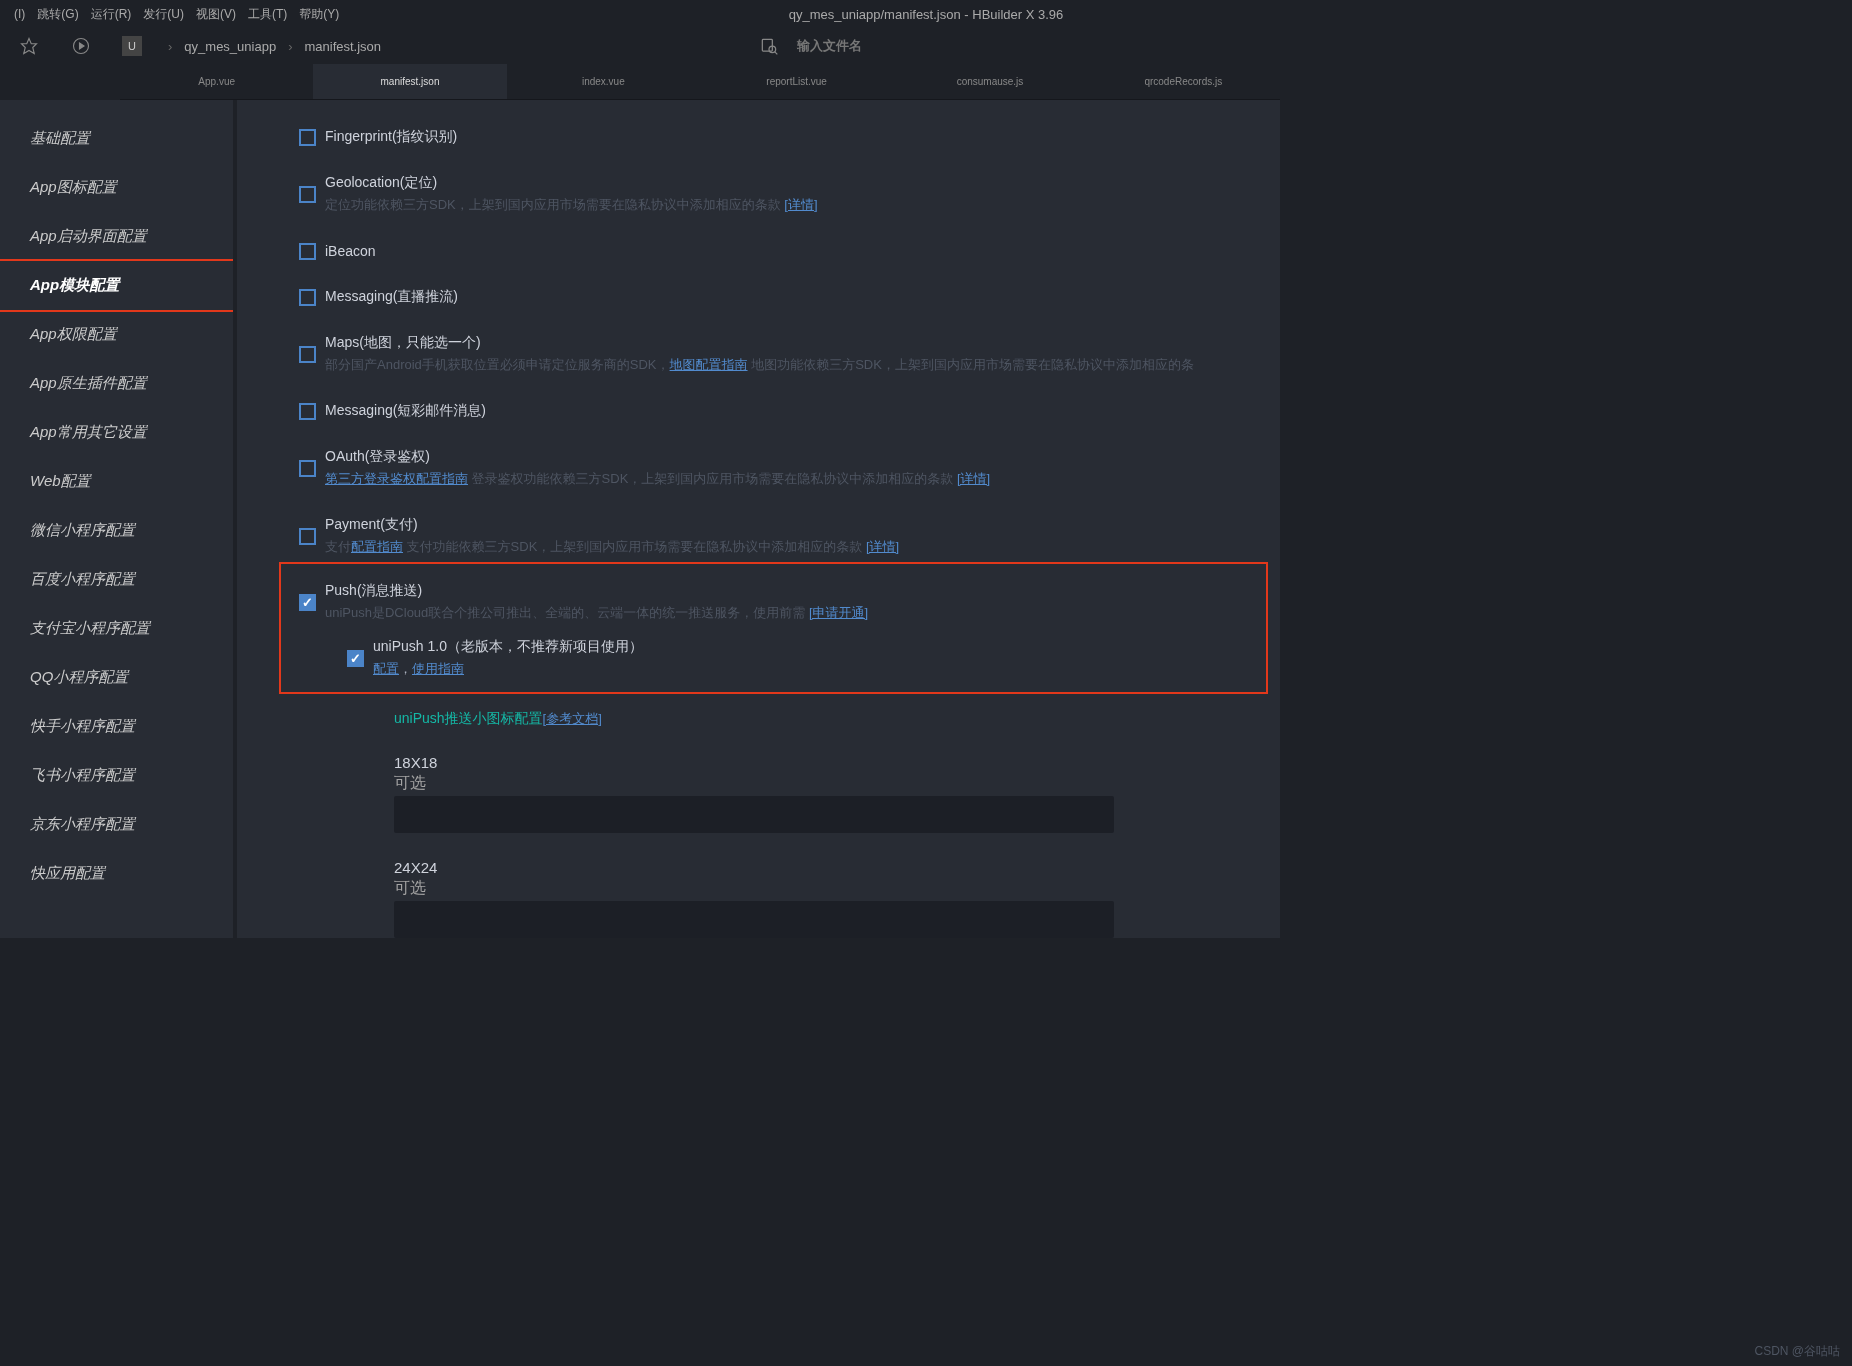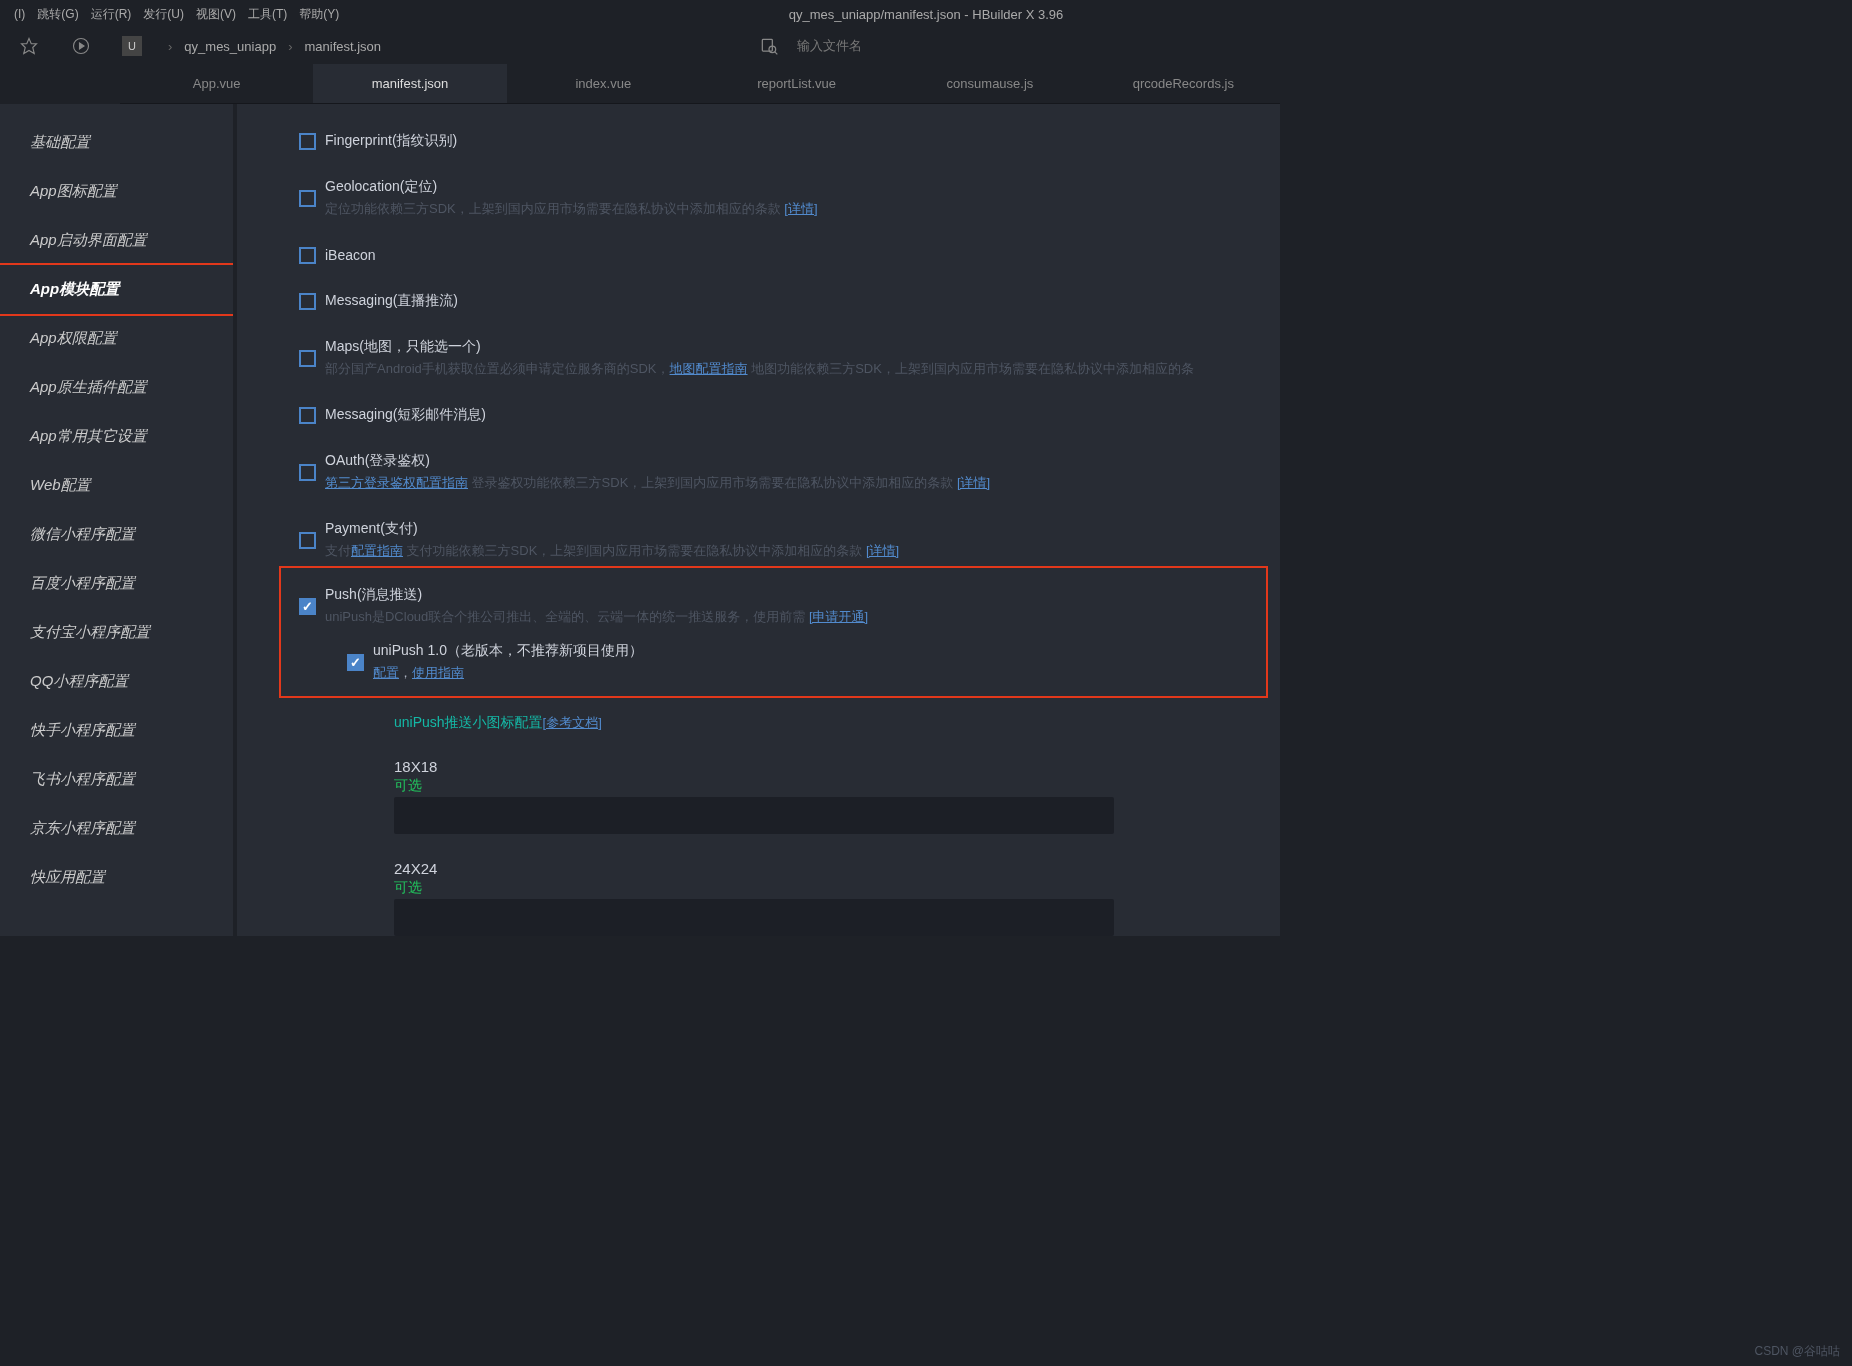--- a/index.html
+++ b/index.html
@@ -72,33 +72,34 @@
       display: flex;
       align-items: center;
       margin-left: auto;
       margin-right: 400px;
       color: #888;
     }
     .search-placeholder {
       margin-left: 18px;
       font-size: 13px;
       color: #777;
+      font-weight: bold;
     }
     .tabs {
       display: flex;
       background: #1e2127;
       border-bottom: 1px solid #15171c;
       margin-left: 120px;
     }
     .tab {
       padding: 12px 0;
       width: 195px;
       text-align: center;
       color: #888;
-      font-size: 13px;
+      font-size: 10px;
       cursor: pointer;
     }
     .tab.active {
       background: #282c34;
       color: #ddd;
     }
     .main {
       display: flex;
       background: #282c34;
     }
@@ -192,22 +193,22 @@
     .icon-label {
       color: #14b8a6;
       font-size: 14px;
     }
     .icon-size {
       color: #cfd3dc;
       font-size: 15px;
       margin-top: 26px;
     }
     .icon-opt {
-      color: #22c55e;
-      font-size: 14px;
+      color: #a3a3a3;
+      font-size: 16px;
       margin-top: 2px;
     }
     .icon-input {
       width: 720px;
       height: 37px;
       background: #1c1f26;
       border: none;
       margin-top: 2px;
       border-radius: 2px;
     }

